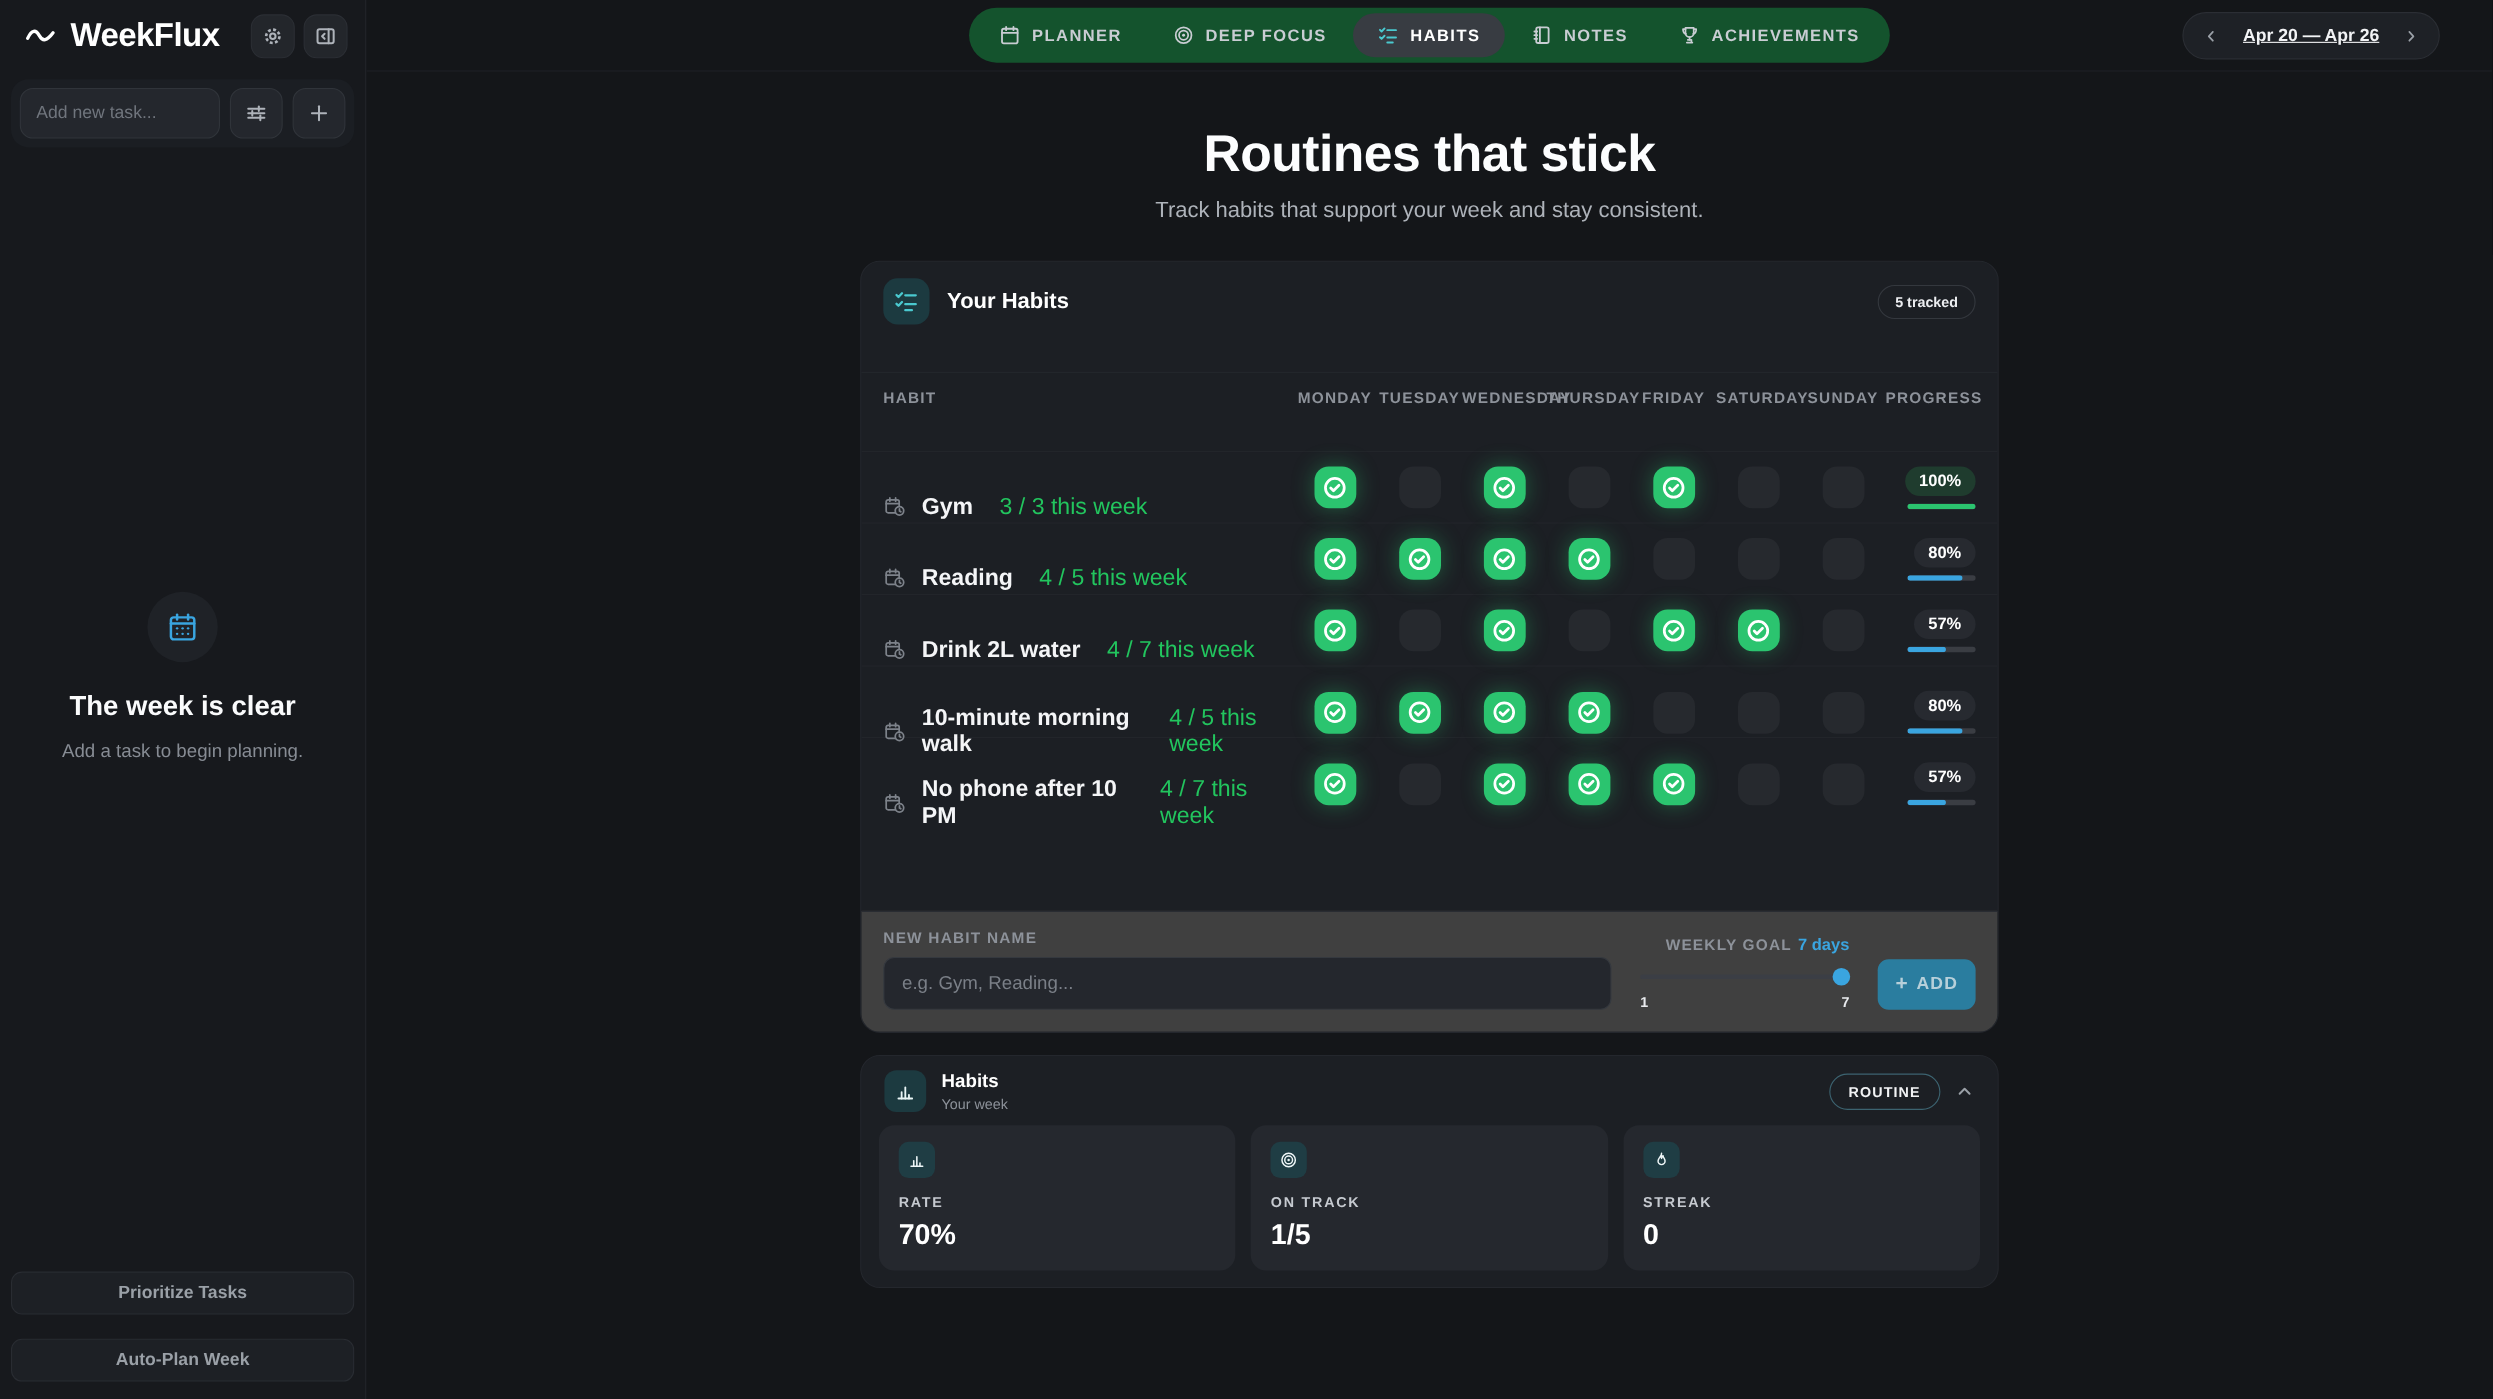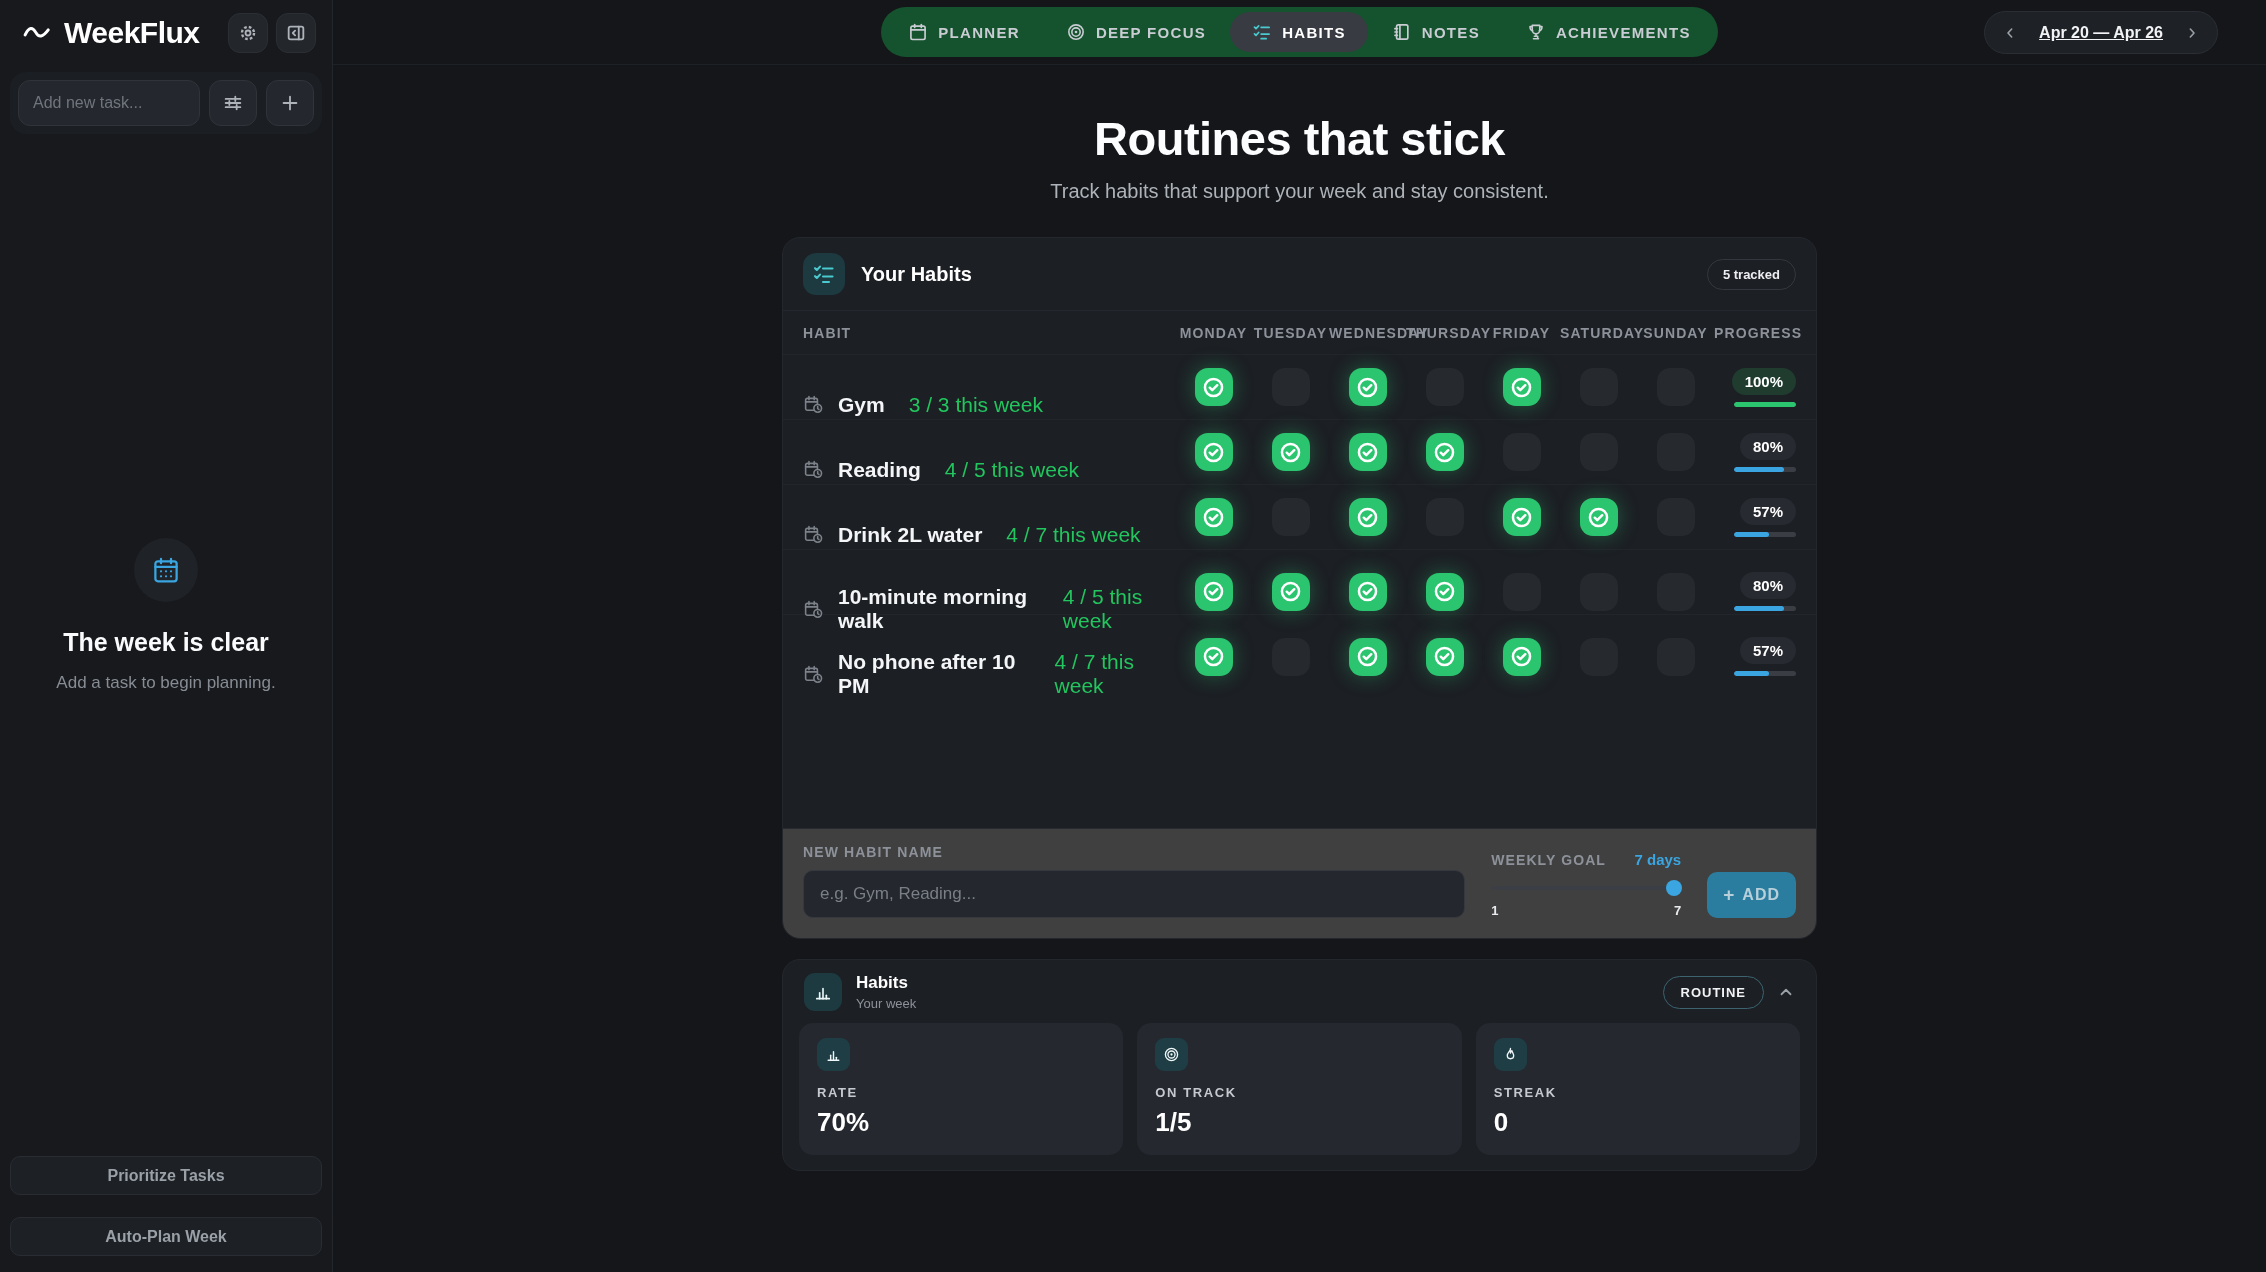--- a/index.html
+++ b/index.html
@@ -37,21 +37,21 @@
   .date-pill { position:absolute; right:48px; top:11px; height:43px; display:flex; align-items:center; gap:6px; background:#1e2126; border:1px solid #2b2e34; border-radius:999px; padding:0 10px; }
   .date-nav { width:30px; height:30px; border:none; background:transparent; color:#9aa0a7; display:flex; align-items:center; justify-content:center; cursor:pointer; }
   .date-label { font-size:16px; font-weight:700; color:#f2f3f5; padding:0 8px; white-space:nowrap;text-decoration:underline; }
 
   .scroll { flex:1; overflow:hidden; }
   .hero { text-align:center; margin-top:46px; }
   .hero h1 { font-size:47px; font-weight:700; letter-spacing:-0.5px; color:#fcfdfe; }
   .hero p { margin-top:14px; font-size:20px; color:#aeb3ba; }
 
   
-  .habits-card { width:1035px; margin:34px auto 0; background:#1c1f24; border:1px solid #24272d; border-radius:18px; display:flex; flex-direction:column; height:702px; overflow:hidden; }
+  .habits-card { width:1035px; margin:34px auto 0; background:#1c1f24; border:1px solid #24272d; border-radius:18px; display:flex; flex-direction:column; height:702px; overflow:hidden;gap:28px; }
   .card-head { display:flex; align-items:center; gap:16px; padding:15px 20px; }
   .head-iconbox { width:42px; height:42px; border-radius:13px; background:#1c3a40; color:#4ac9cf; display:flex; align-items:center; justify-content:center; }
   .card-title { font-size:20px; font-weight:700; color:#fff; }
   .tracked-badge { margin-left:auto; border:1px solid #34383e; border-radius:999px; padding:7px 15px; font-size:13px; font-weight:700; color:#eceef1; }
 
   .tgrid { display:grid; grid-template-columns:372px repeat(7,77px) 1fr; align-items:center; padding:0 20px; }
   .thead { height:44px; border-top:1px solid #24272d; color:#8d929a; font-size:14px; font-weight:700; letter-spacing:1.1px; }
   .thead > div { text-align:center; }
   .thead > div:first-child { text-align:left; }
   .thead > div:last-child { text-align:right; }
@@ -70,21 +70,21 @@
   .pbar i.g { background:#2bc46f; }
   .tspacer { flex:1; }
 
   
   .new-habit { border-top:1px solid #272b31; background:#404040; padding:15px 20px 20px; display:flex; gap:26px; align-items:flex-end; }
   .nh-name { flex:1; display:flex; flex-direction:column; gap:10px; }
   .nh-label { font-size:14px; font-weight:700; letter-spacing:1.1px; color:#8d929a; }
   .nh-input { height:48px; border-radius:10px; background:#24272d; border:1px solid #35393f; padding:0 16px; font-size:17px; color:#e9ebee; outline:none; }
   .nh-input::placeholder { color:#7a7f87; }
   .nh-goal { width:190px; display:flex; flex-direction:column; }
-  .goal-top { display:flex; justify-content:space-between; align-items:baseline; }
+  .goal-top { display:flex; justify-content:space-between; align-items:baseline;margin-left:23px; }
   .goal-days { font-size:15px; font-weight:700; color:#3aa5e0; }
   .slider { position:relative; height:16px; margin-top:12px; display:flex; align-items:center; cursor:pointer; }
   .slider .track { width:100%; height:4px; border-radius:2px; background:#3b3e45; }
   .slider .thumb { position:absolute; right:-1px; top:0; width:16px; height:16px; border-radius:50%; background:#3aa5e0; }
   .goal-minmax { display:flex; justify-content:space-between; margin-top:7px; font-size:13px; font-weight:700; color:#e9ebee; }
   .add-btn { height:46px; min-width:88px; border:none; border-radius:10px; background:#2a7d9f; color:#b7d0da; font-family:inherit; font-size:16px; font-weight:700; letter-spacing:1px; display:flex; align-items:center; justify-content:center; gap:7px; cursor:pointer; padding:0 16px; }
   .add-btn .plus { font-size:19px; font-weight:700; }
 
   
   .stats-card { width:1035px; margin:20px auto 0; background:#1c1f24; border:1px solid #24272d; border-radius:18px; padding:0 16px 15px; }

